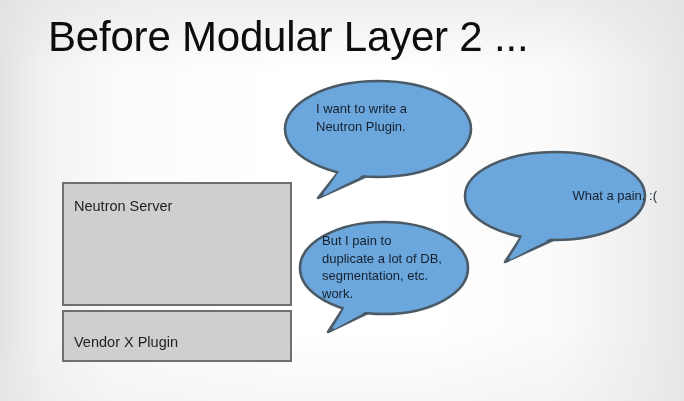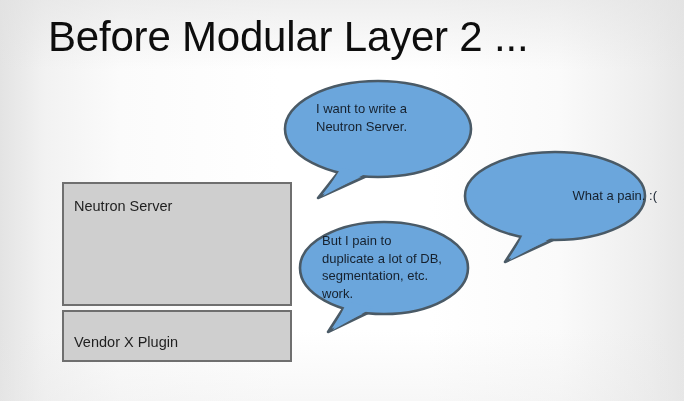--- a/index.html
+++ b/index.html
@@ -167,21 +167,21 @@
       <span class="glabel">Vendor X Plugin</span>
     </div>
   </div>
 
   <div class="bubble" id="bubble-write">
     <svg width="190" height="125" viewBox="0 0 190 125">
       <path d="M 35 120 L 57 92 L 86 97 Z" fill="#6ba6dc" stroke="#4a5a66" stroke-width="2.6" stroke-linejoin="round"></path>
       <ellipse cx="95" cy="51" rx="93" ry="48" fill="#6ba6dc" stroke="#4a5a66" stroke-width="2.6"></ellipse>
       <path d="M 40 118 L 58 90 L 84 95 Z" fill="#6ba6dc"></path>
     </svg>
-    <div class="btext">I want to write a Neutron Server.</div>
+    <div class="btext">I want to write a Neutron Plugin.</div>
   </div>
 
   <div class="bubble" id="bubble-pain">
     <svg width="185" height="115" viewBox="0 0 185 115">
       <path d="M 42 112 L 60 84 L 92 89 Z" fill="#6ba6dc" stroke="#4a5a66" stroke-width="2.6" stroke-linejoin="round"></path>
       <ellipse cx="92" cy="46" rx="90" ry="44" fill="#6ba6dc" stroke="#4a5a66" stroke-width="2.6"></ellipse>
       <path d="M 47 110 L 61 82 L 90 87 Z" fill="#6ba6dc"></path>
     </svg>
     <div class="btext">What a pain. :(</div>
   </div>

